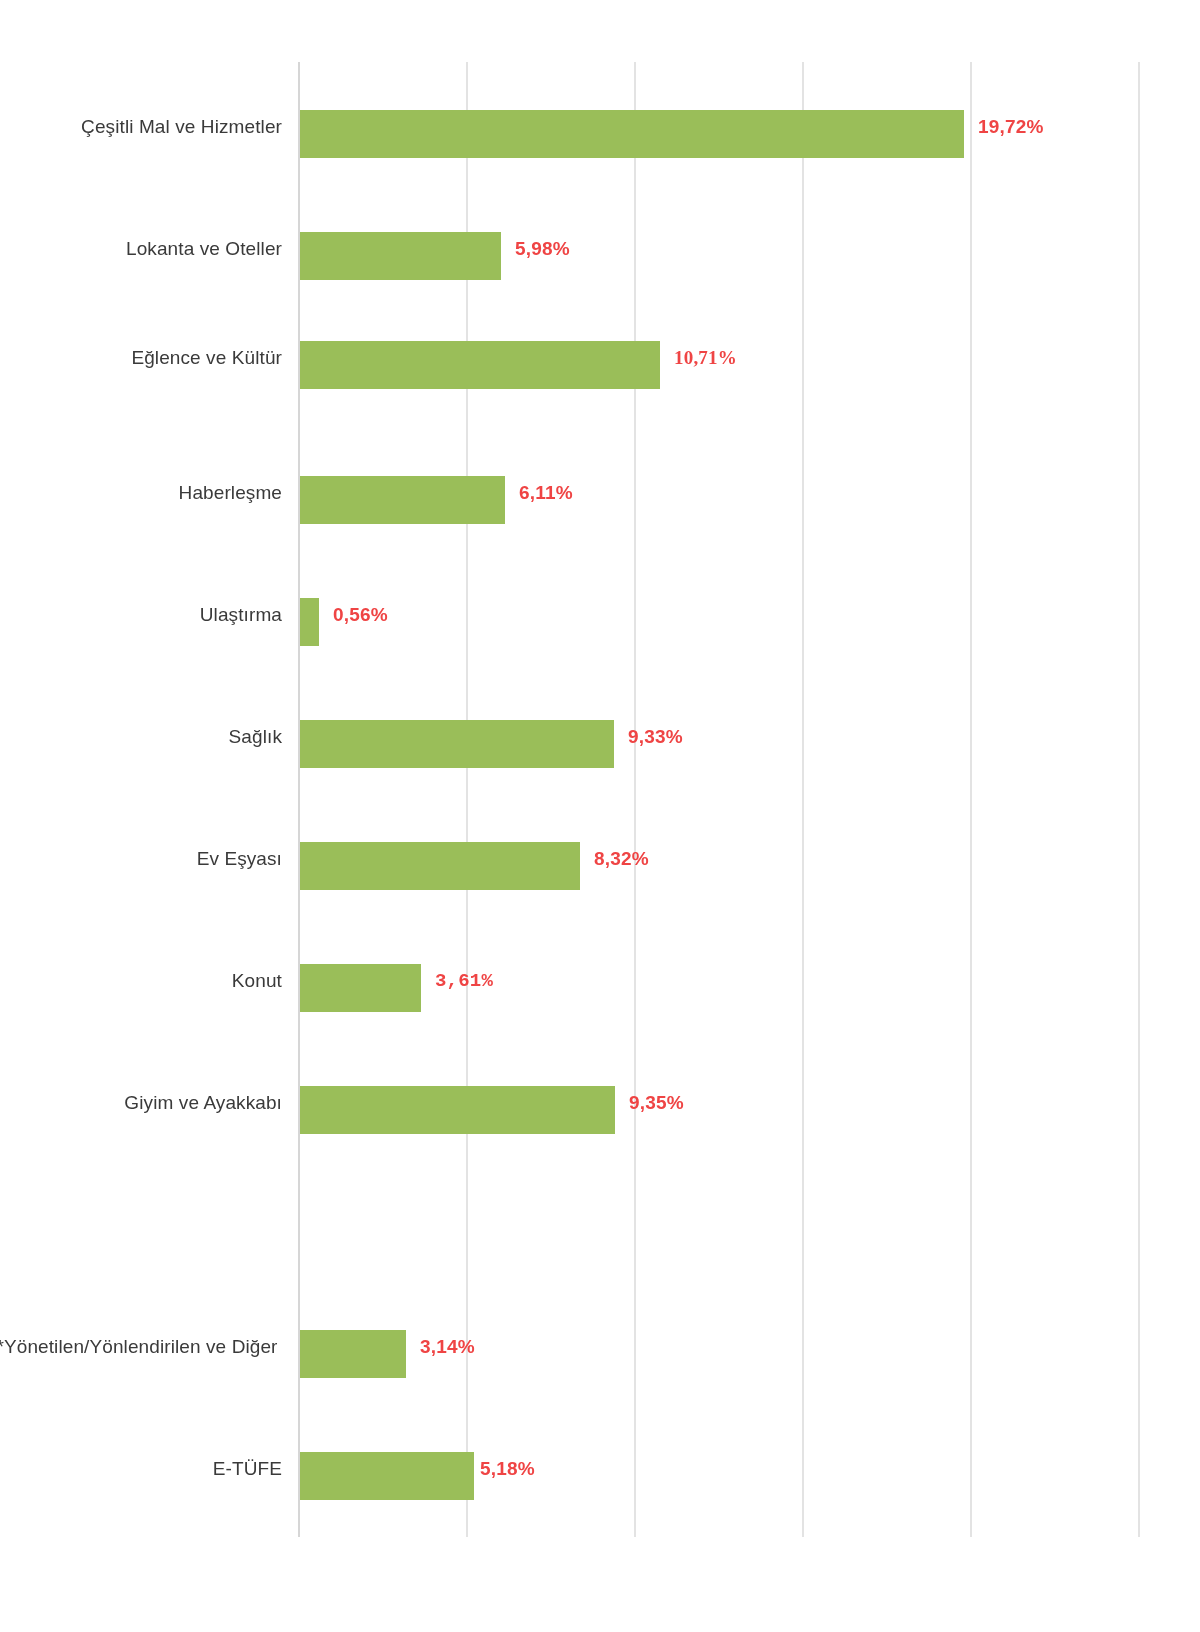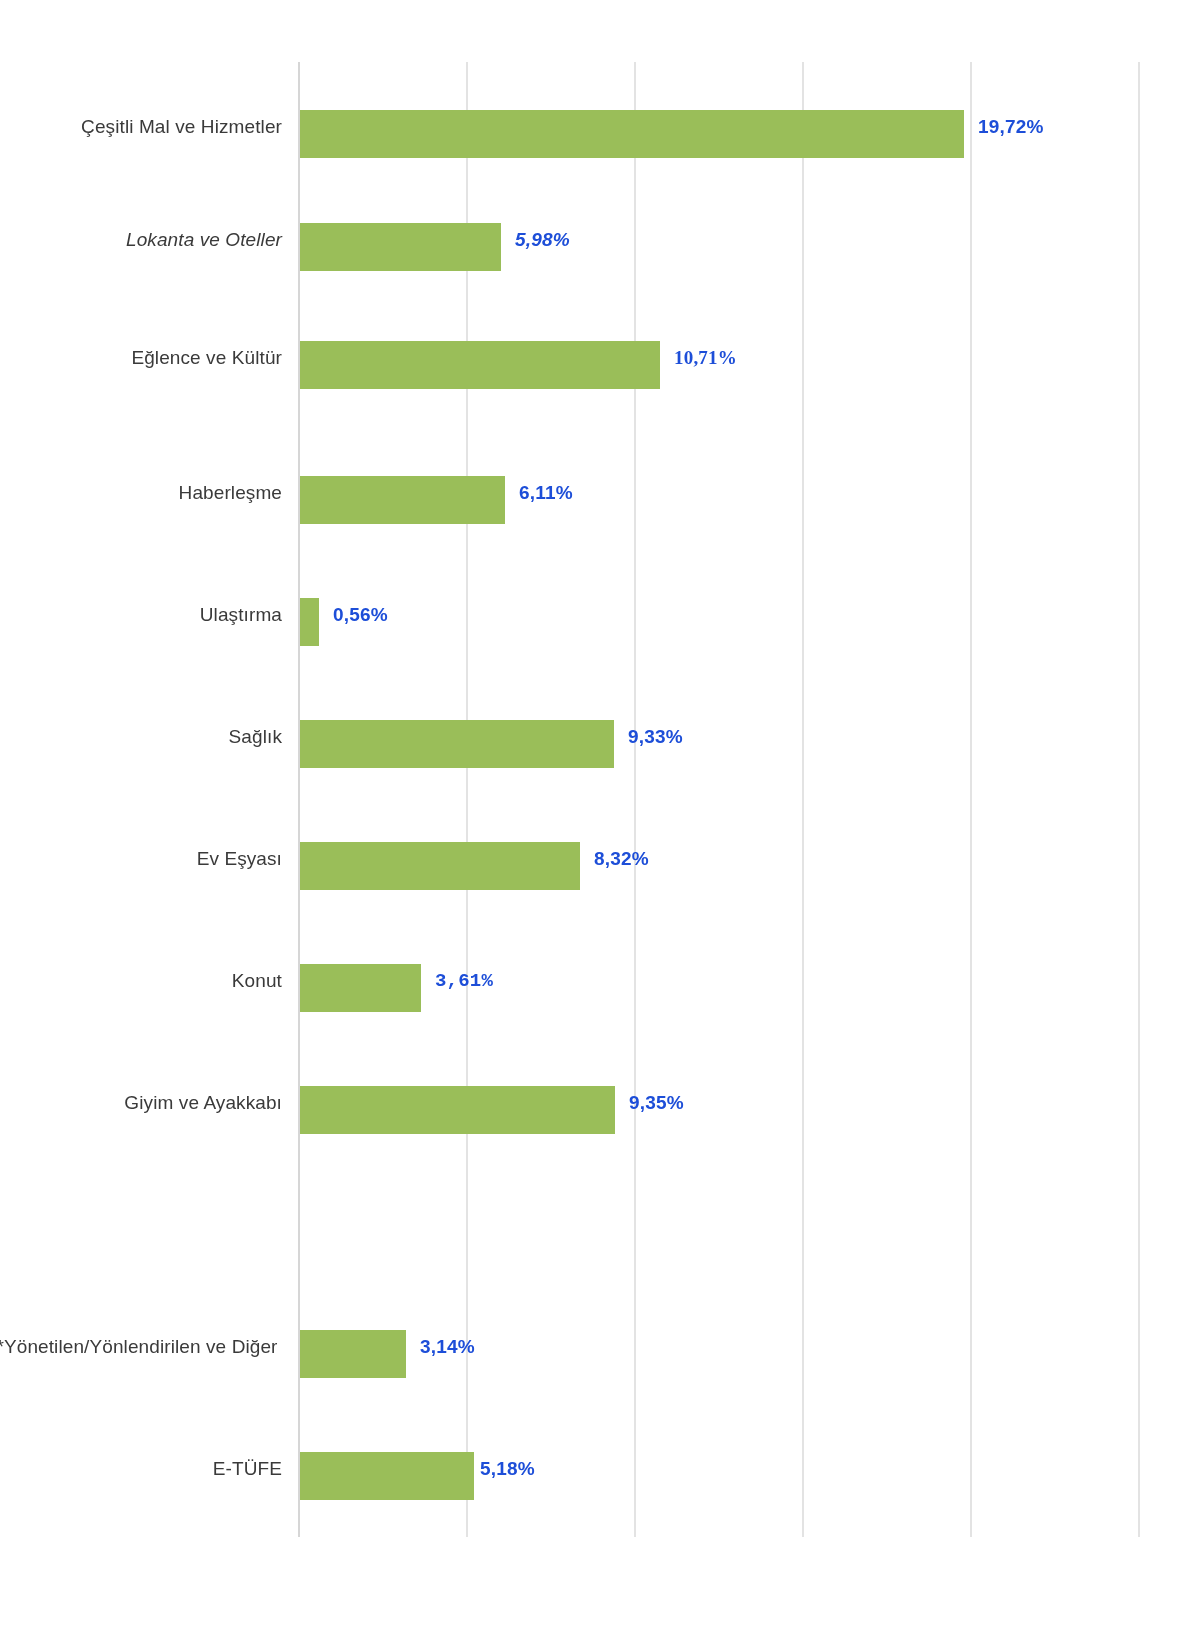--- a/index.html
+++ b/index.html
@@ -86,21 +86,21 @@
     height: 48px;
     background: #9abe59;
   }
 
   .val-label {
     position: absolute;
     top: 50%;
     transform: translateY(-50%);
     font-size: 19px;
     font-weight: bold;
-    color: #1d4ed8;
+    color: #ef4444;
     white-space: nowrap;
     letter-spacing: 0.2px;
   }
 </style>
 </head>
 <body>
 
 <div id="chart-root">
 
   <div class="plot-area">
@@ -113,21 +113,21 @@
   </div>
 
   <div class="rows">
 
     <div class="row" style="top:48px;">
       <div class="cat-label">Çeşitli Mal ve Hizmetler</div>
       <div class="bar" style="width:664px;"></div>
       <div class="val-label" style="left:978px;">19,72%</div>
     </div>
 
-    <div class="row" style="top:161px;font-style:italic;">
+    <div class="row" style="top:170px;">
       <div class="cat-label">Lokanta ve Oteller</div>
       <div class="bar" style="width:201px;"></div>
       <div class="val-label" style="left:515px;">5,98%</div>
     </div>
 
     <div class="row" style="top:279px;">
       <div class="cat-label">Eğlence ve Kültür</div>
       <div class="bar" style="width:360px;"></div>
       <div class="val-label" style="left:674px;font-family:Liberation Serif, serif;">10,71%</div>
     </div>

